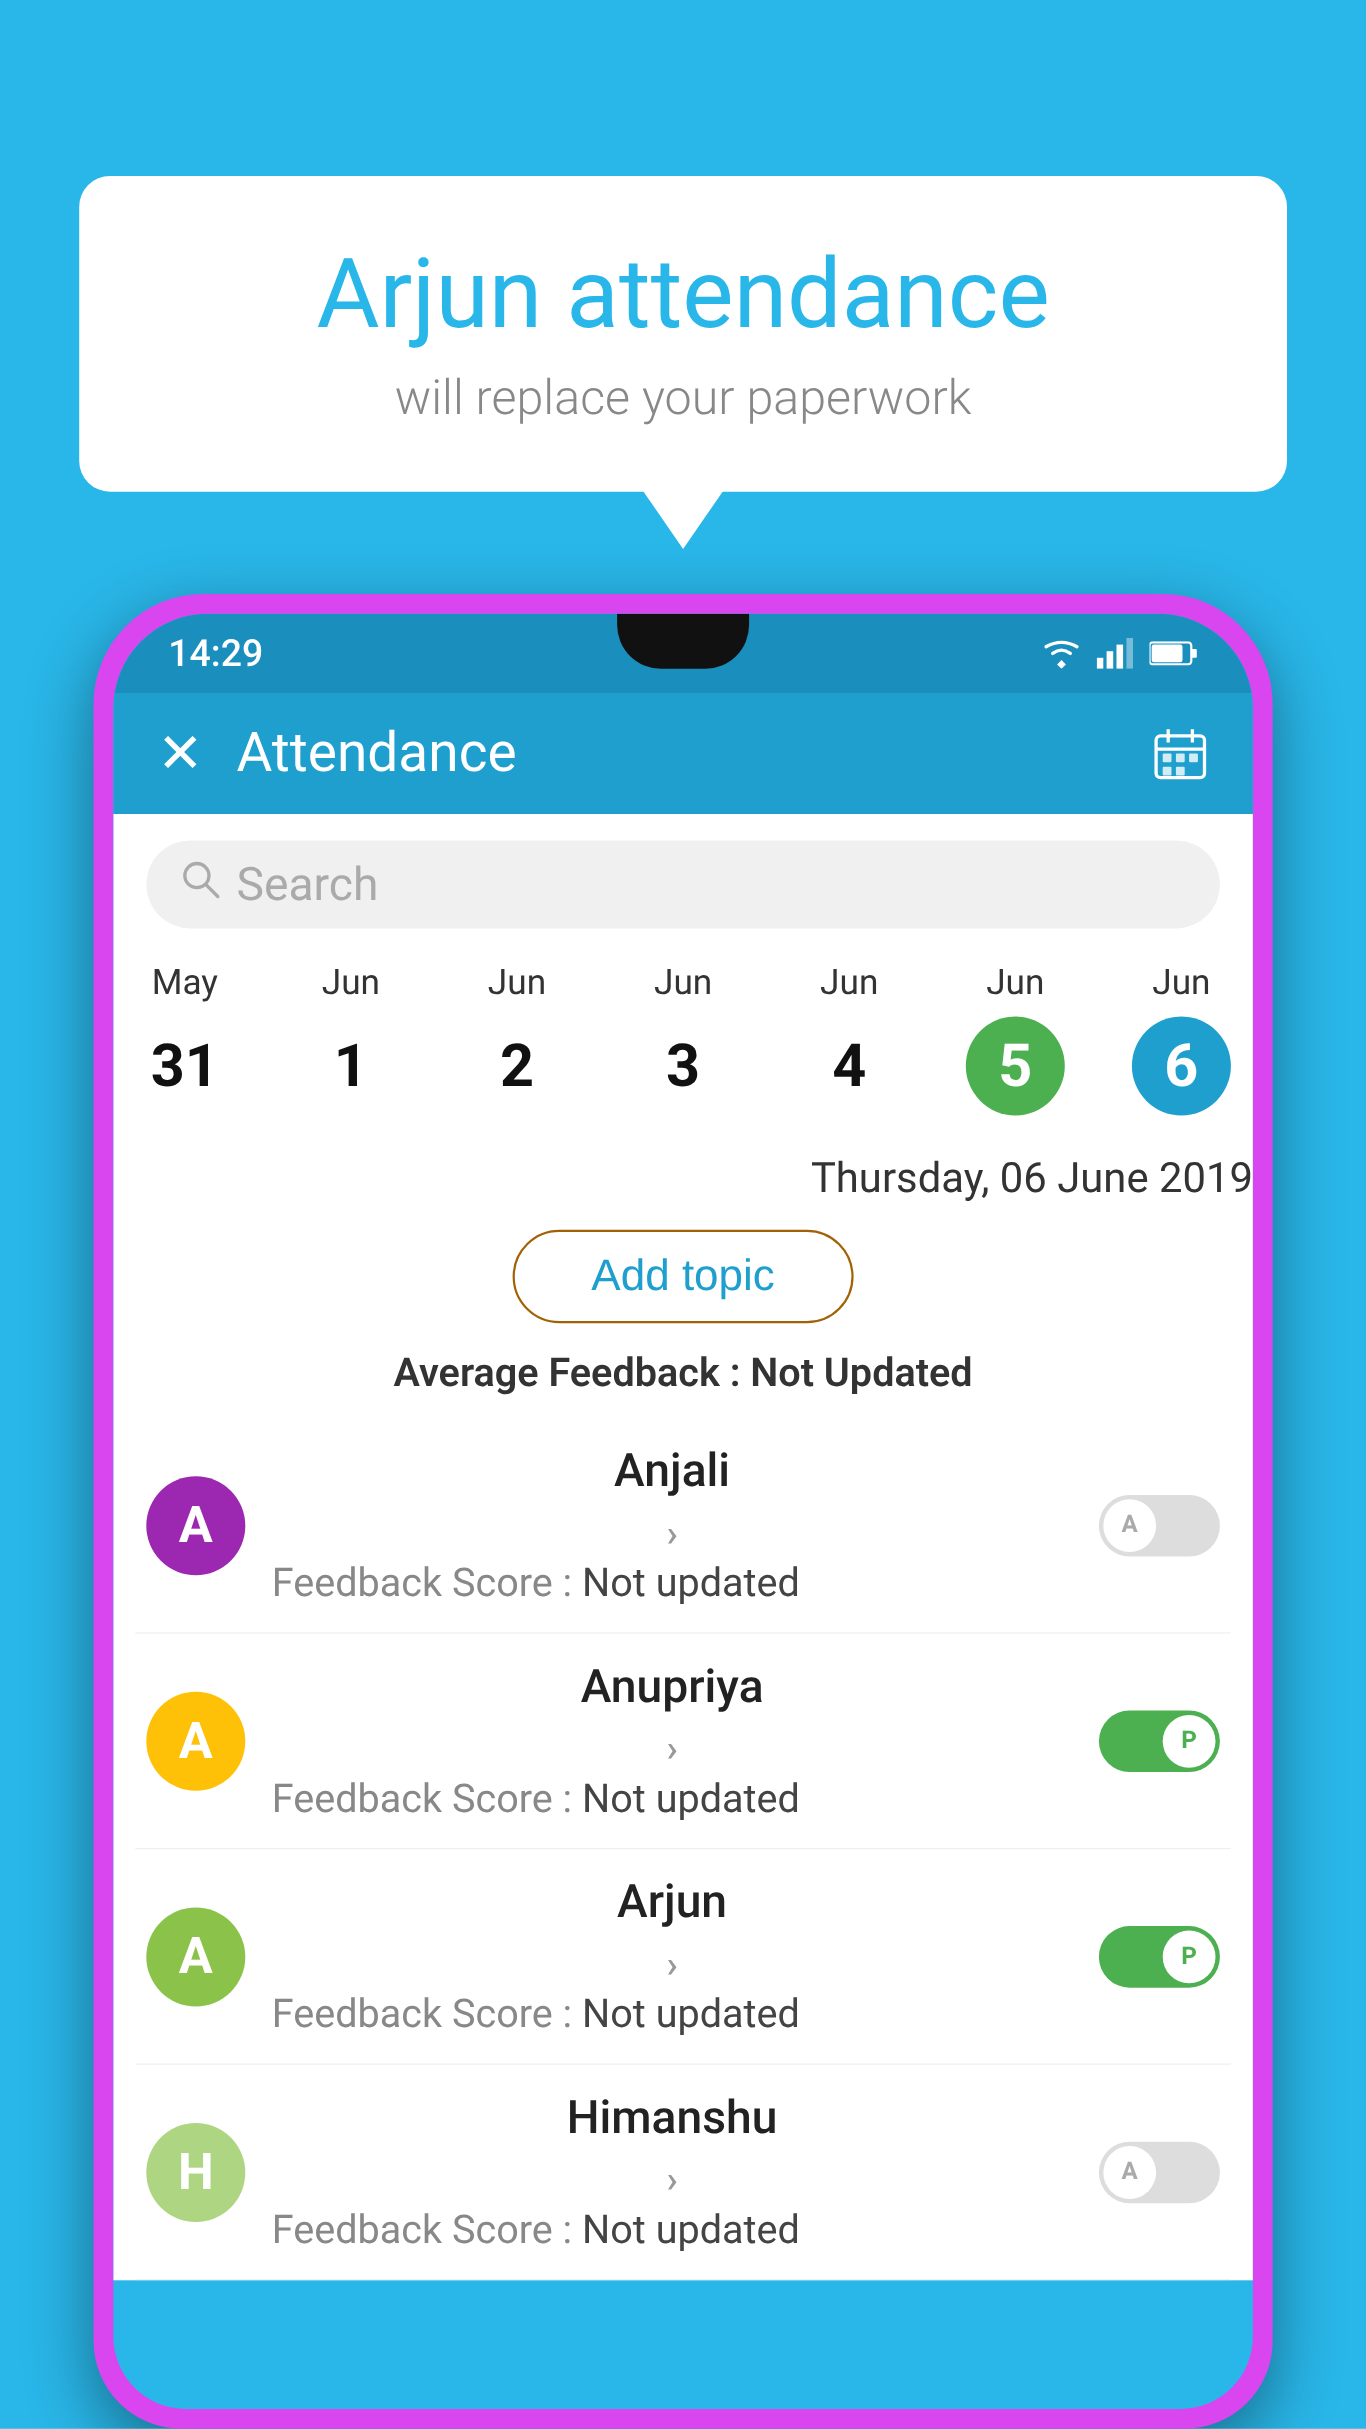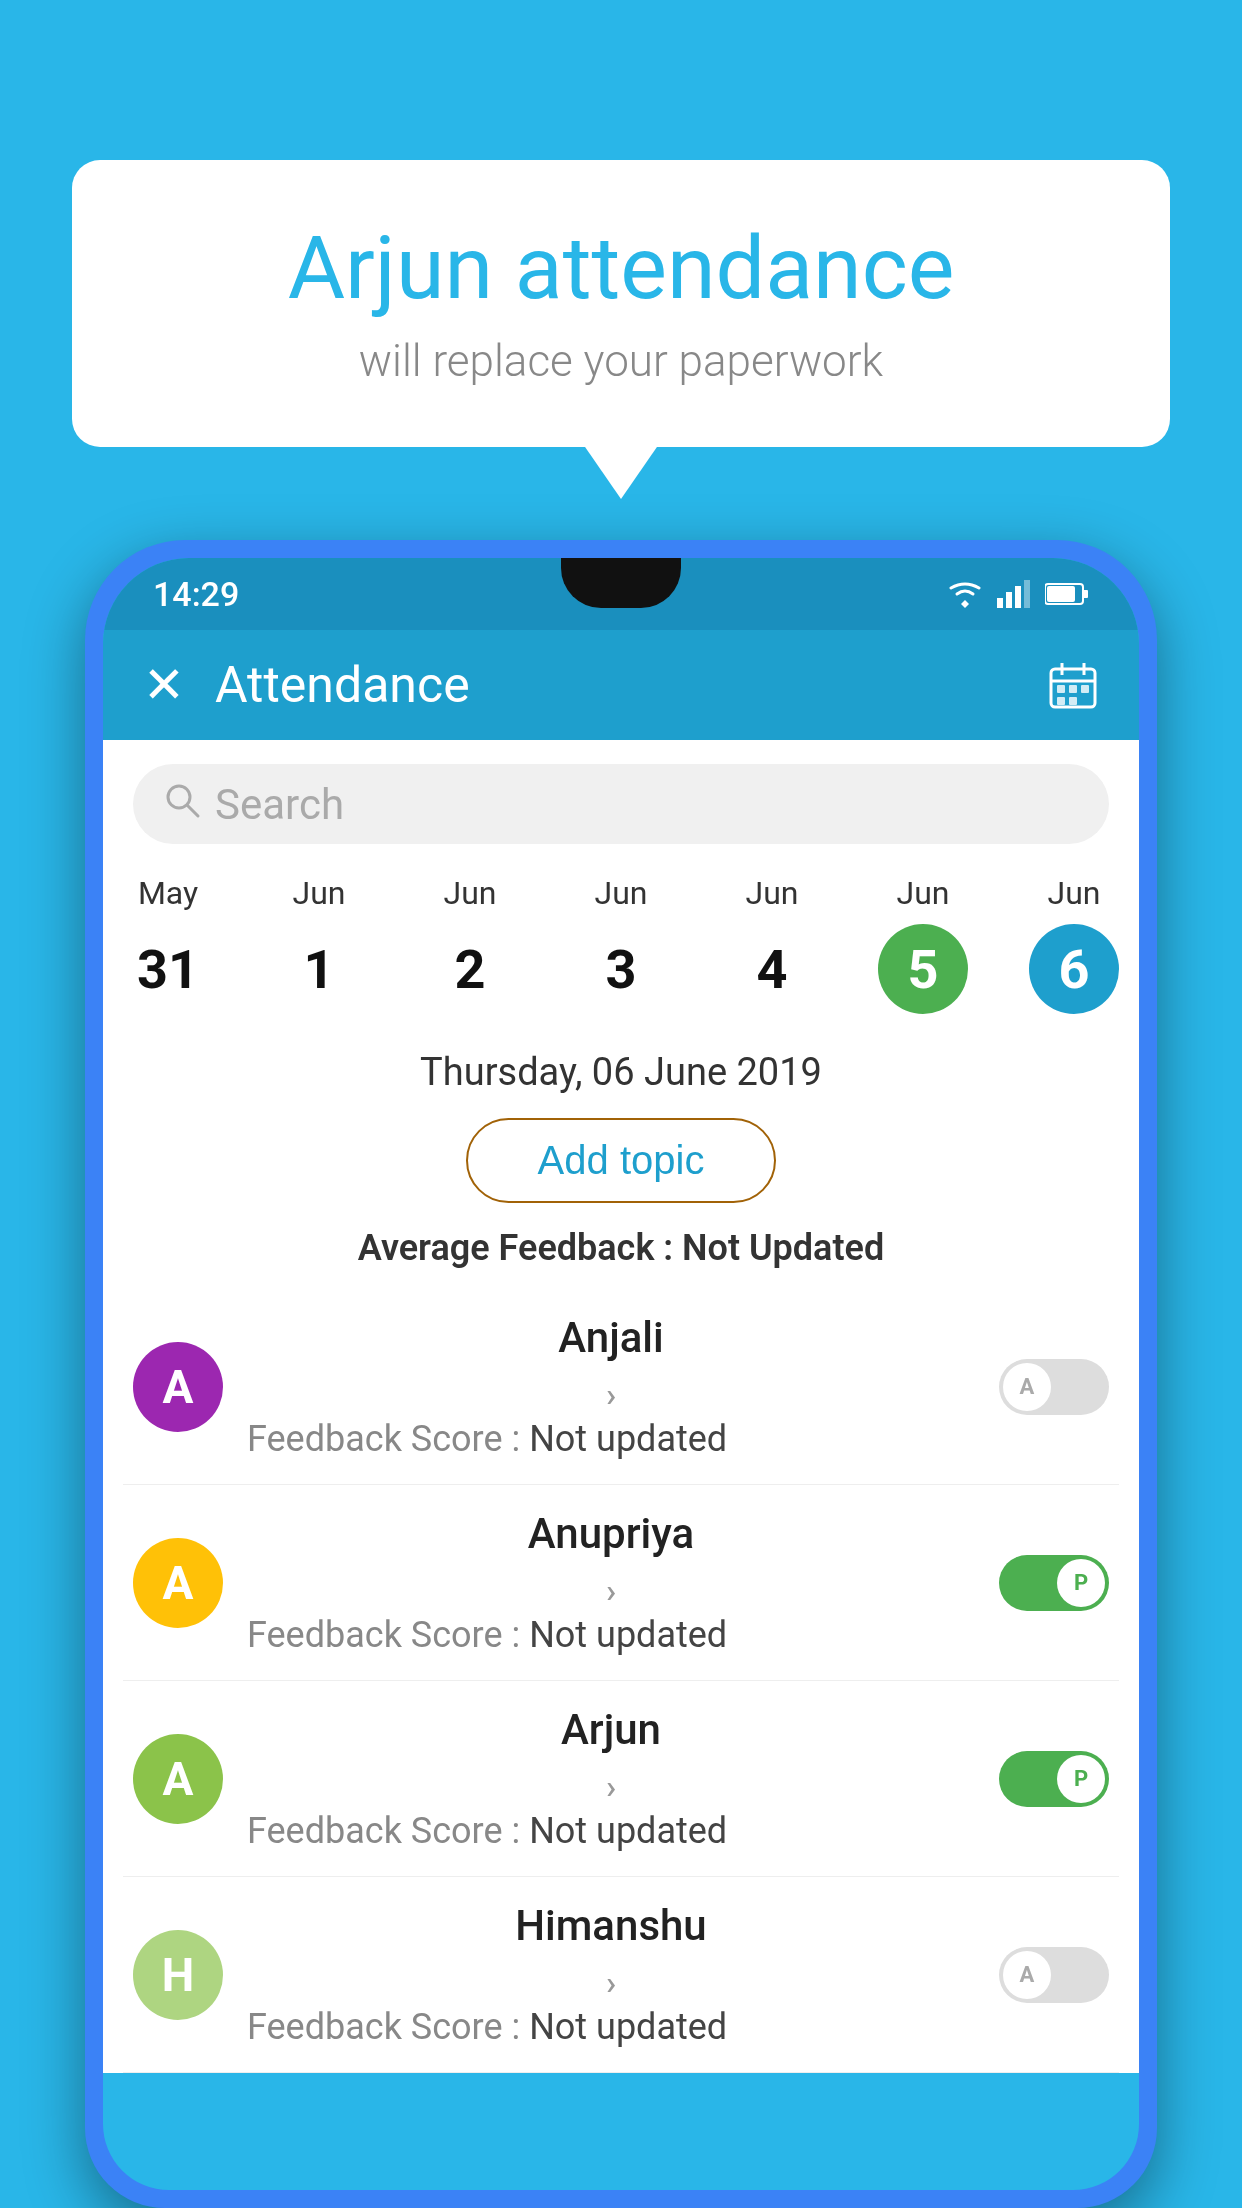--- a/index.html
+++ b/index.html
@@ -51,21 +51,21 @@
       font-weight: 300;
     }
 
     
     .phone-frame {
       position: absolute;
       top: 540px;
       left: 85px;
       right: 85px;
       bottom: 0;
-      background: #3b82f6;
+      background: #d946ef;
       border-radius: 100px 100px 80px 80px;
       padding: 18px;
       box-shadow: 0 20px 60px rgba(0,0,0,0.4);
     }
     .phone-inner {
       background: #29b6e8;
       border-radius: 86px 86px 66px 66px;
       overflow: hidden;
       height: 100%;
       position: relative;
@@ -182,21 +182,21 @@
       background: #4caf50;
       color: white;
     }
     .cal-num.selected {
       background: #1e9fcd;
       color: white;
     }
 
     
     .date-info {
-      text-align: center;
+      text-align: right;
       margin-top: 36px;
       font-size: 38px;
       color: #333;
       font-weight: 400;
     }
 
     
     .add-topic-btn {
       display: block;
       margin: 24px auto;

